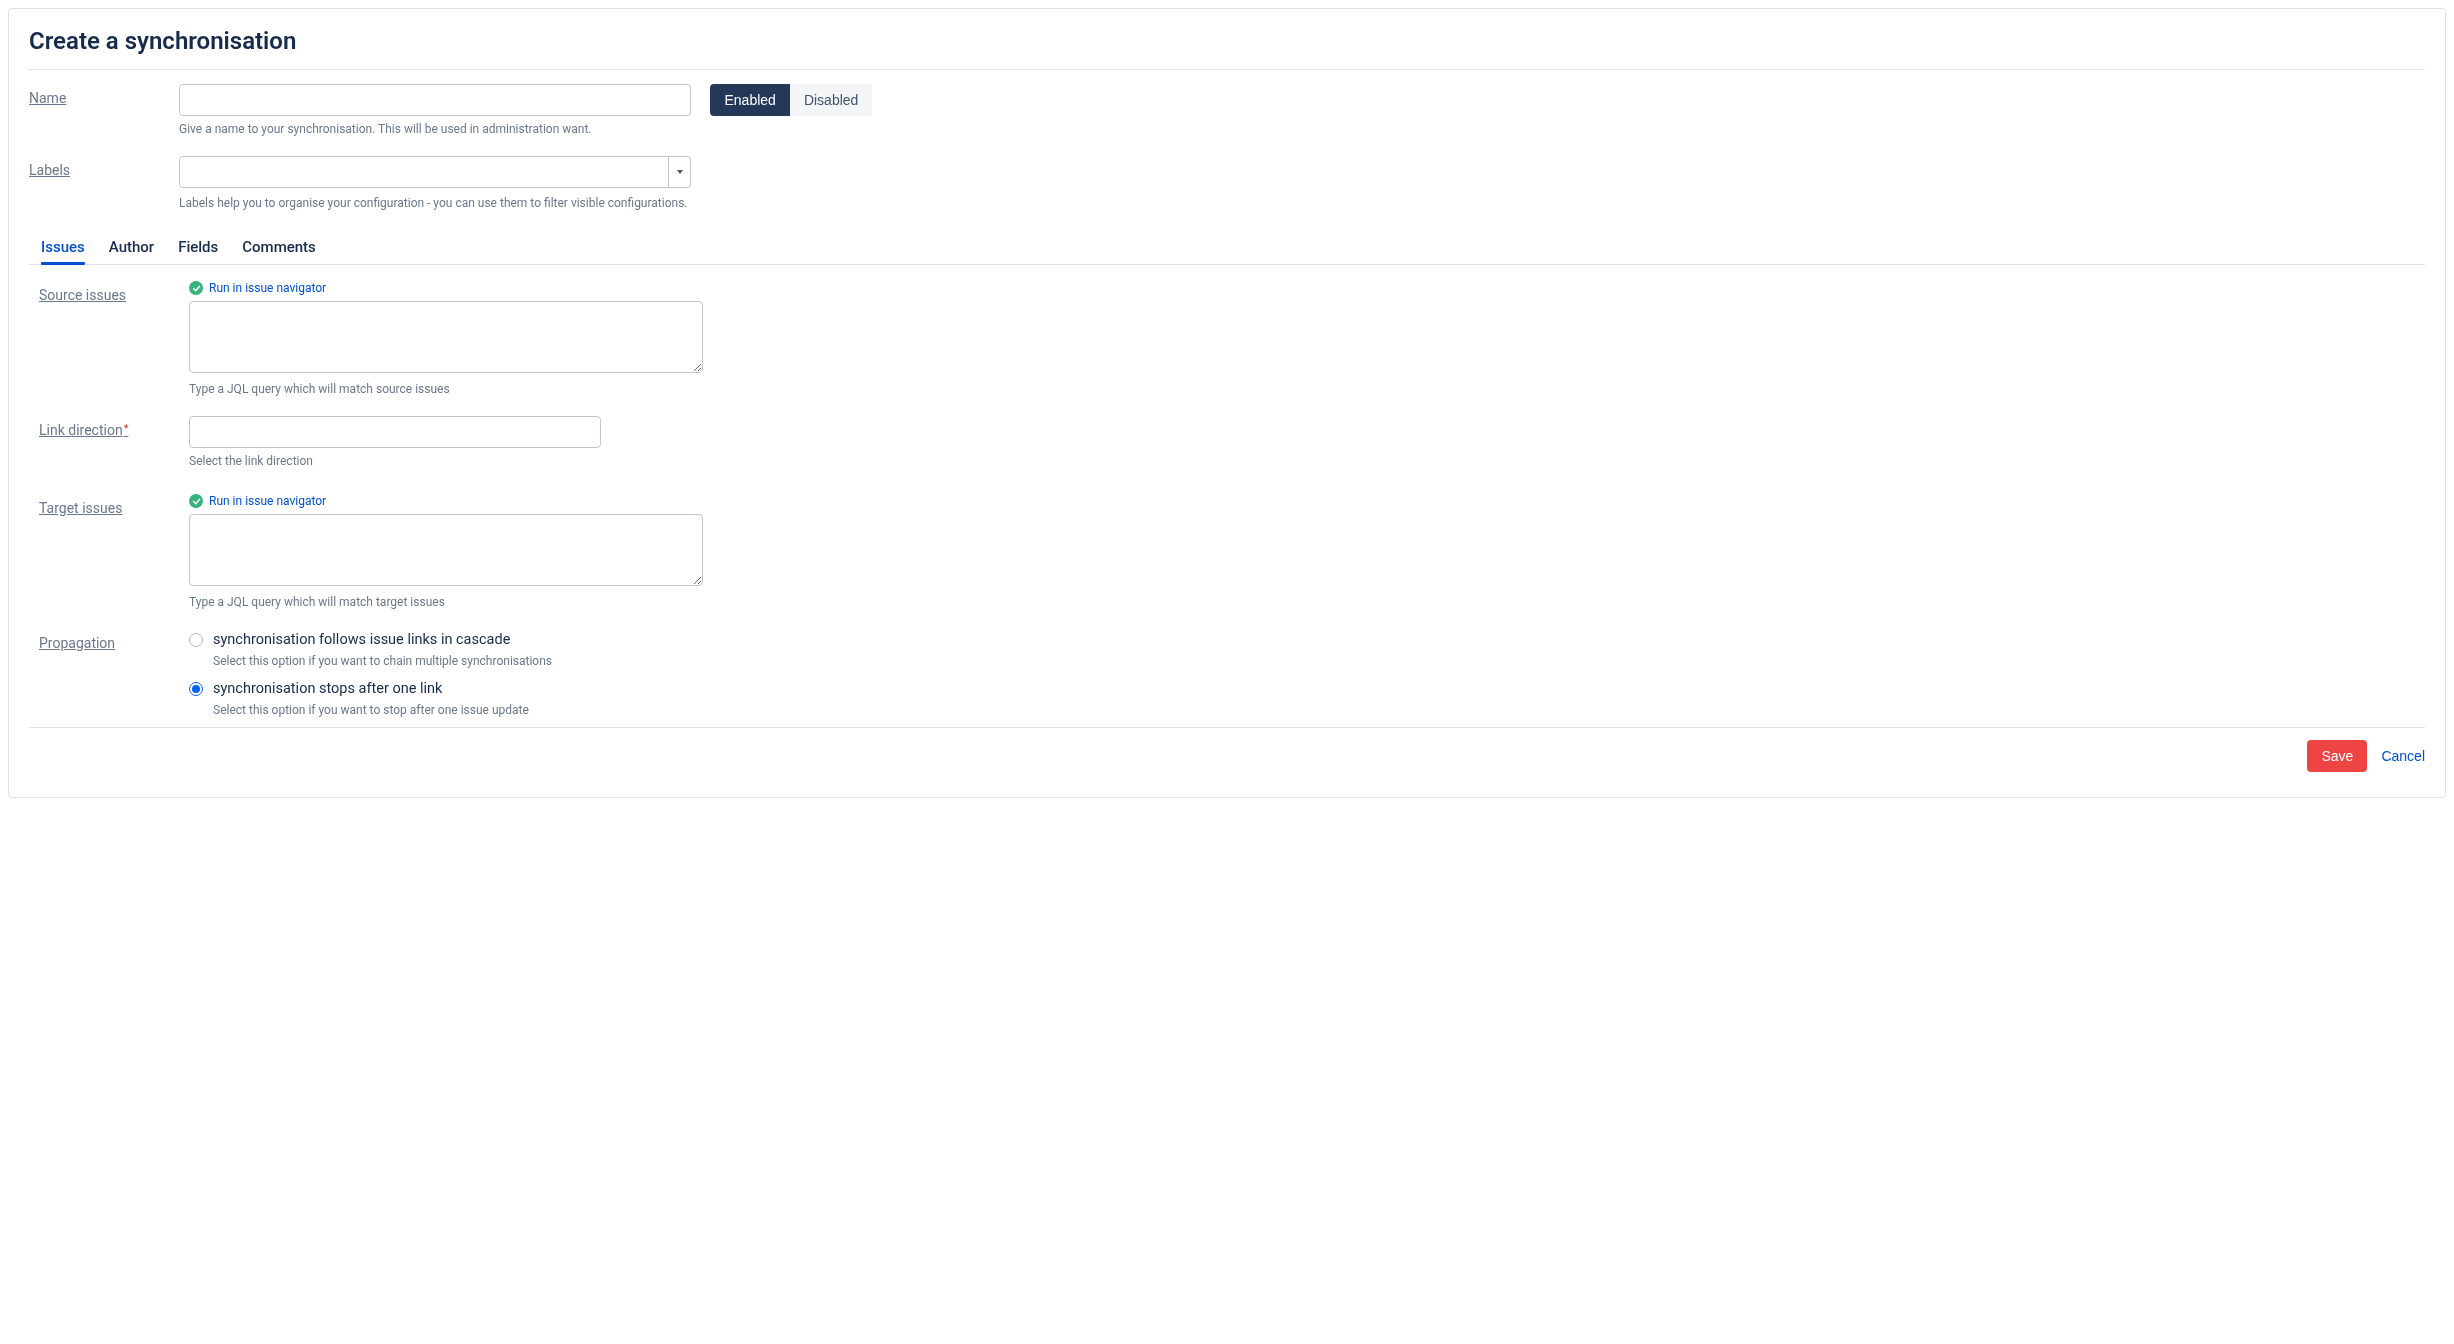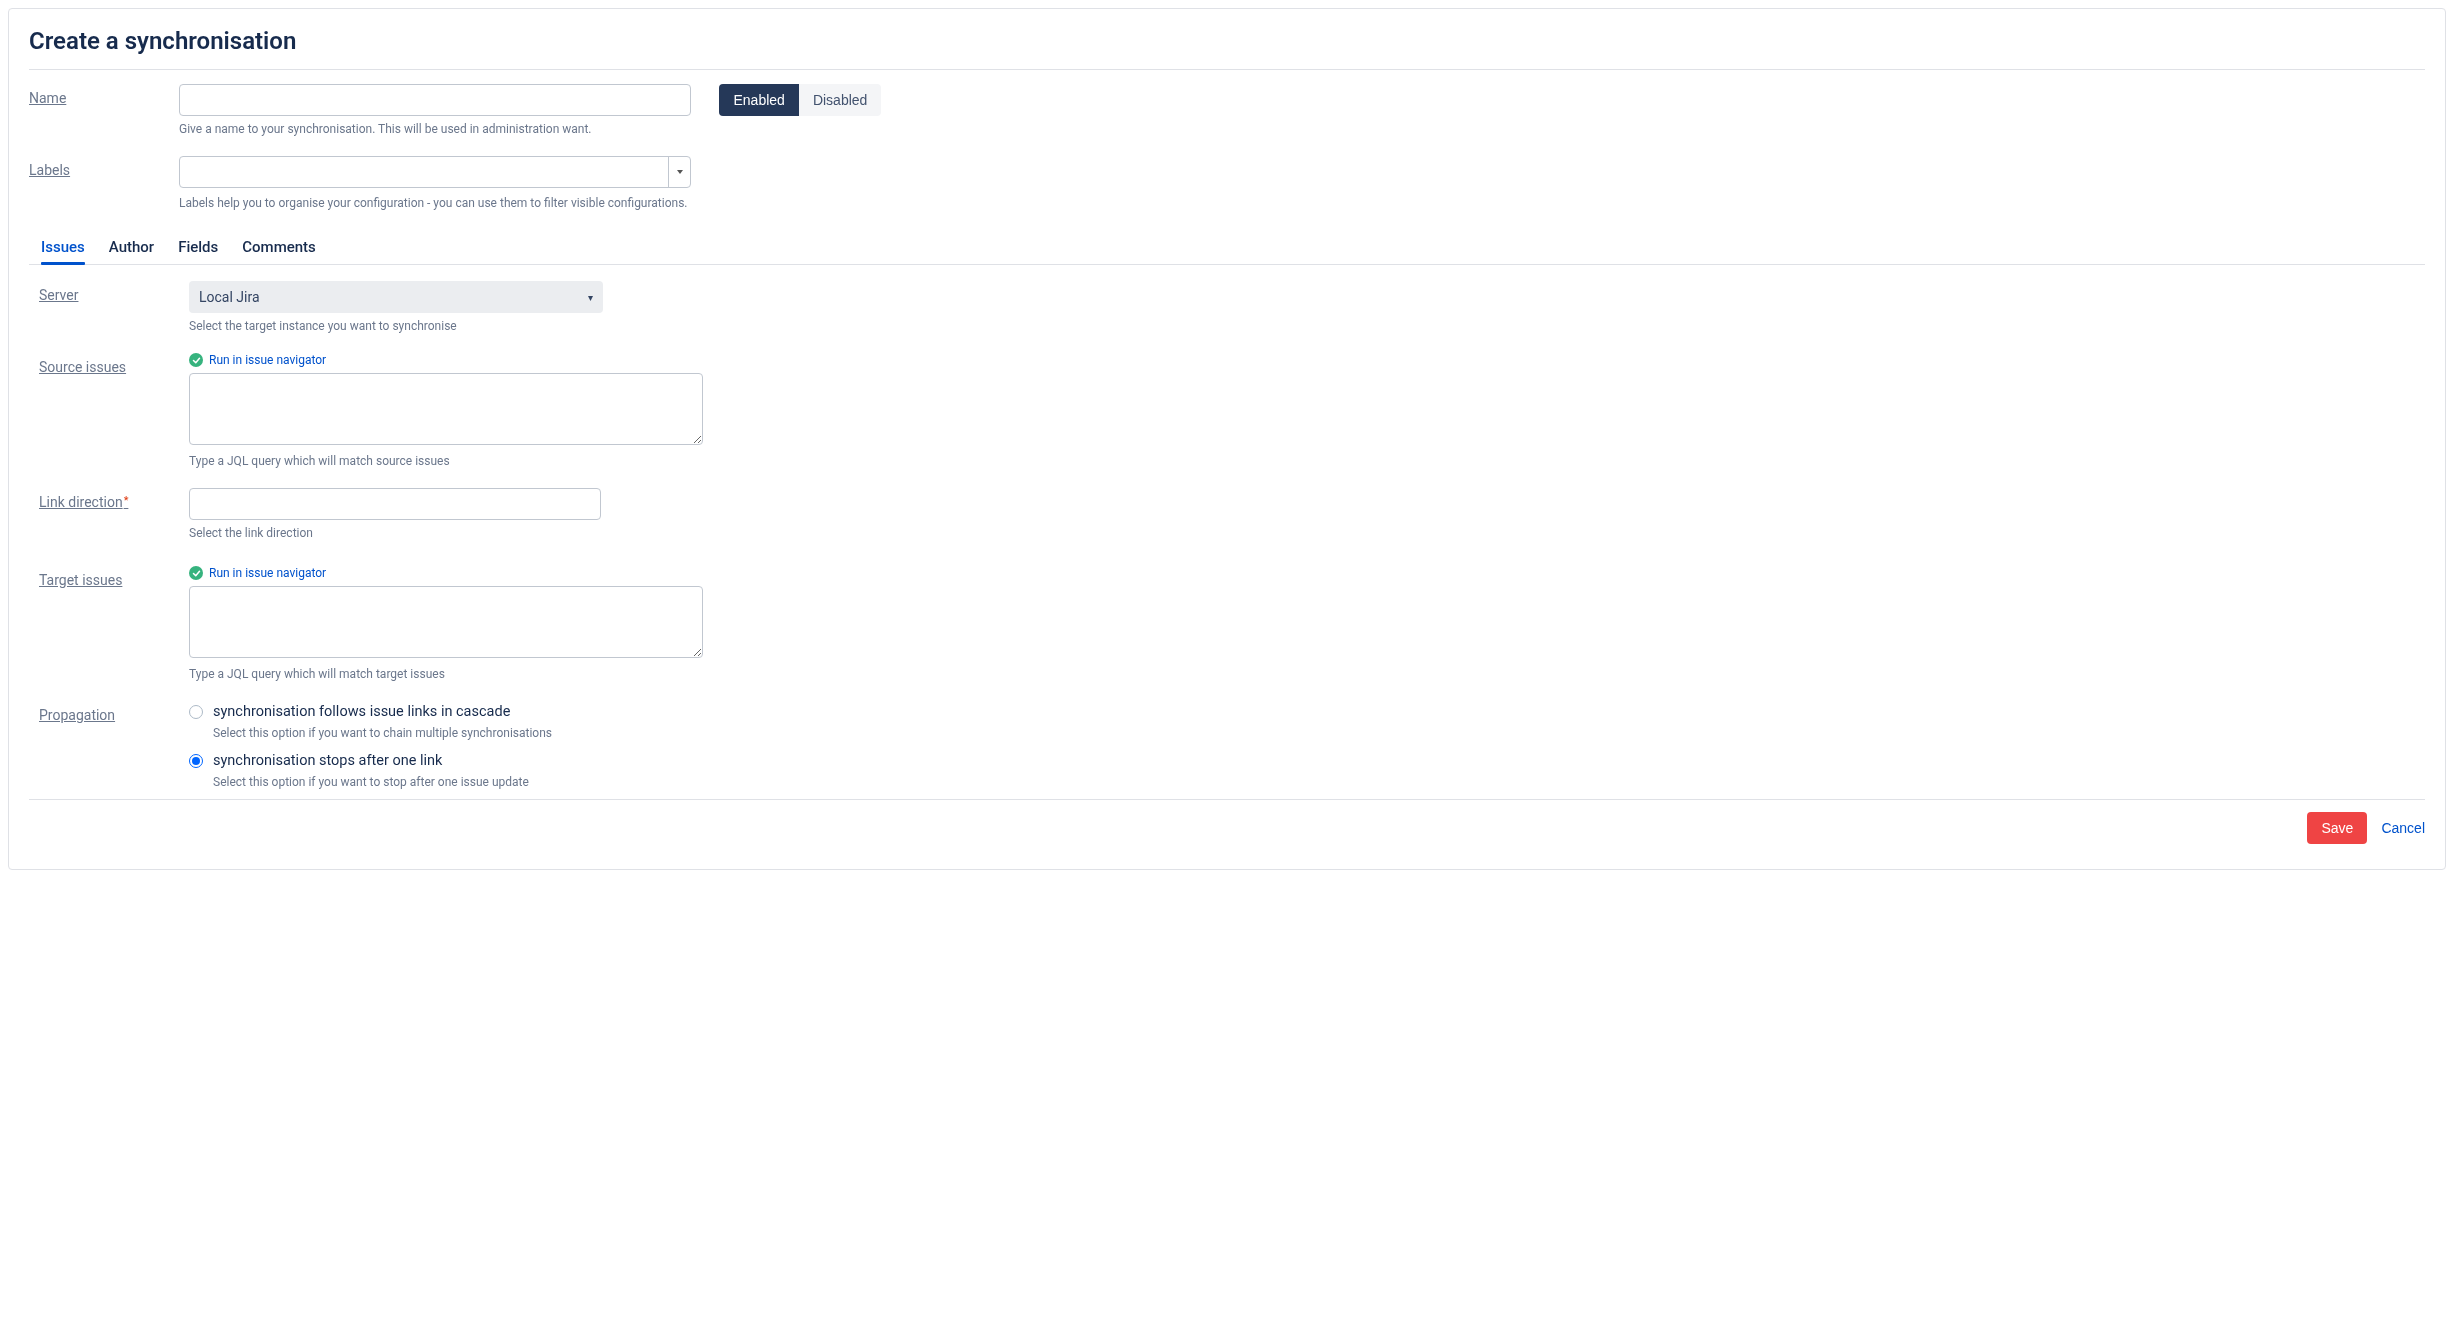--- a/index.html
+++ b/index.html
@@ -91,21 +91,21 @@
     .labels-combo .combo-toggle {
       width: 22px;
       border-left: 1px solid #c1c7d0;
       display: flex;
       align-items: center;
       justify-content: center;
       cursor: pointer;
     }
     .toggle-pair {
       display: inline-flex;
-      margin-left: 25px;
+      margin-left: 16px;
       vertical-align: top;
     }
     .toggle-btn {
       height: 32px;
       padding: 0 14px;
       font-size: 14px;
       border: none;
       cursor: pointer;
       display: flex;
       align-items: center;
@@ -306,30 +306,20 @@
 
   <div class="tabs">
     <div class="tab active">Issues</div>
     <div class="tab">Author</div>
     <div class="tab">Fields</div>
     <div class="tab">Comments</div>
   </div>
 
   <div class="tab-content">
 
-    <div class="form-row" style="margin-left:10px;">
-      <div class="form-label">Server</div>
-      <div class="form-body">
-        <div class="select-like">
-          <span>Local Jira</span>
-          <span class="caret">▾</span>
-        </div>
-        <div class="help">Select the target instance you want to synchronise</div>
-      </div>
-    </div>
 
     <div class="form-row" style="margin-left:10px;">
       <div class="form-label">Source issues</div>
       <div class="form-body">
         <div class="nav-link-line">
           <span class="ok-badge">
             <svg viewBox="0 0 12 12">
                 <path d="M2 6 L5 9 L10 3" stroke="#fff" stroke-width="2" fill="none" stroke-linecap="round" stroke-linejoin="round"></path>
               </svg>
           </span>

